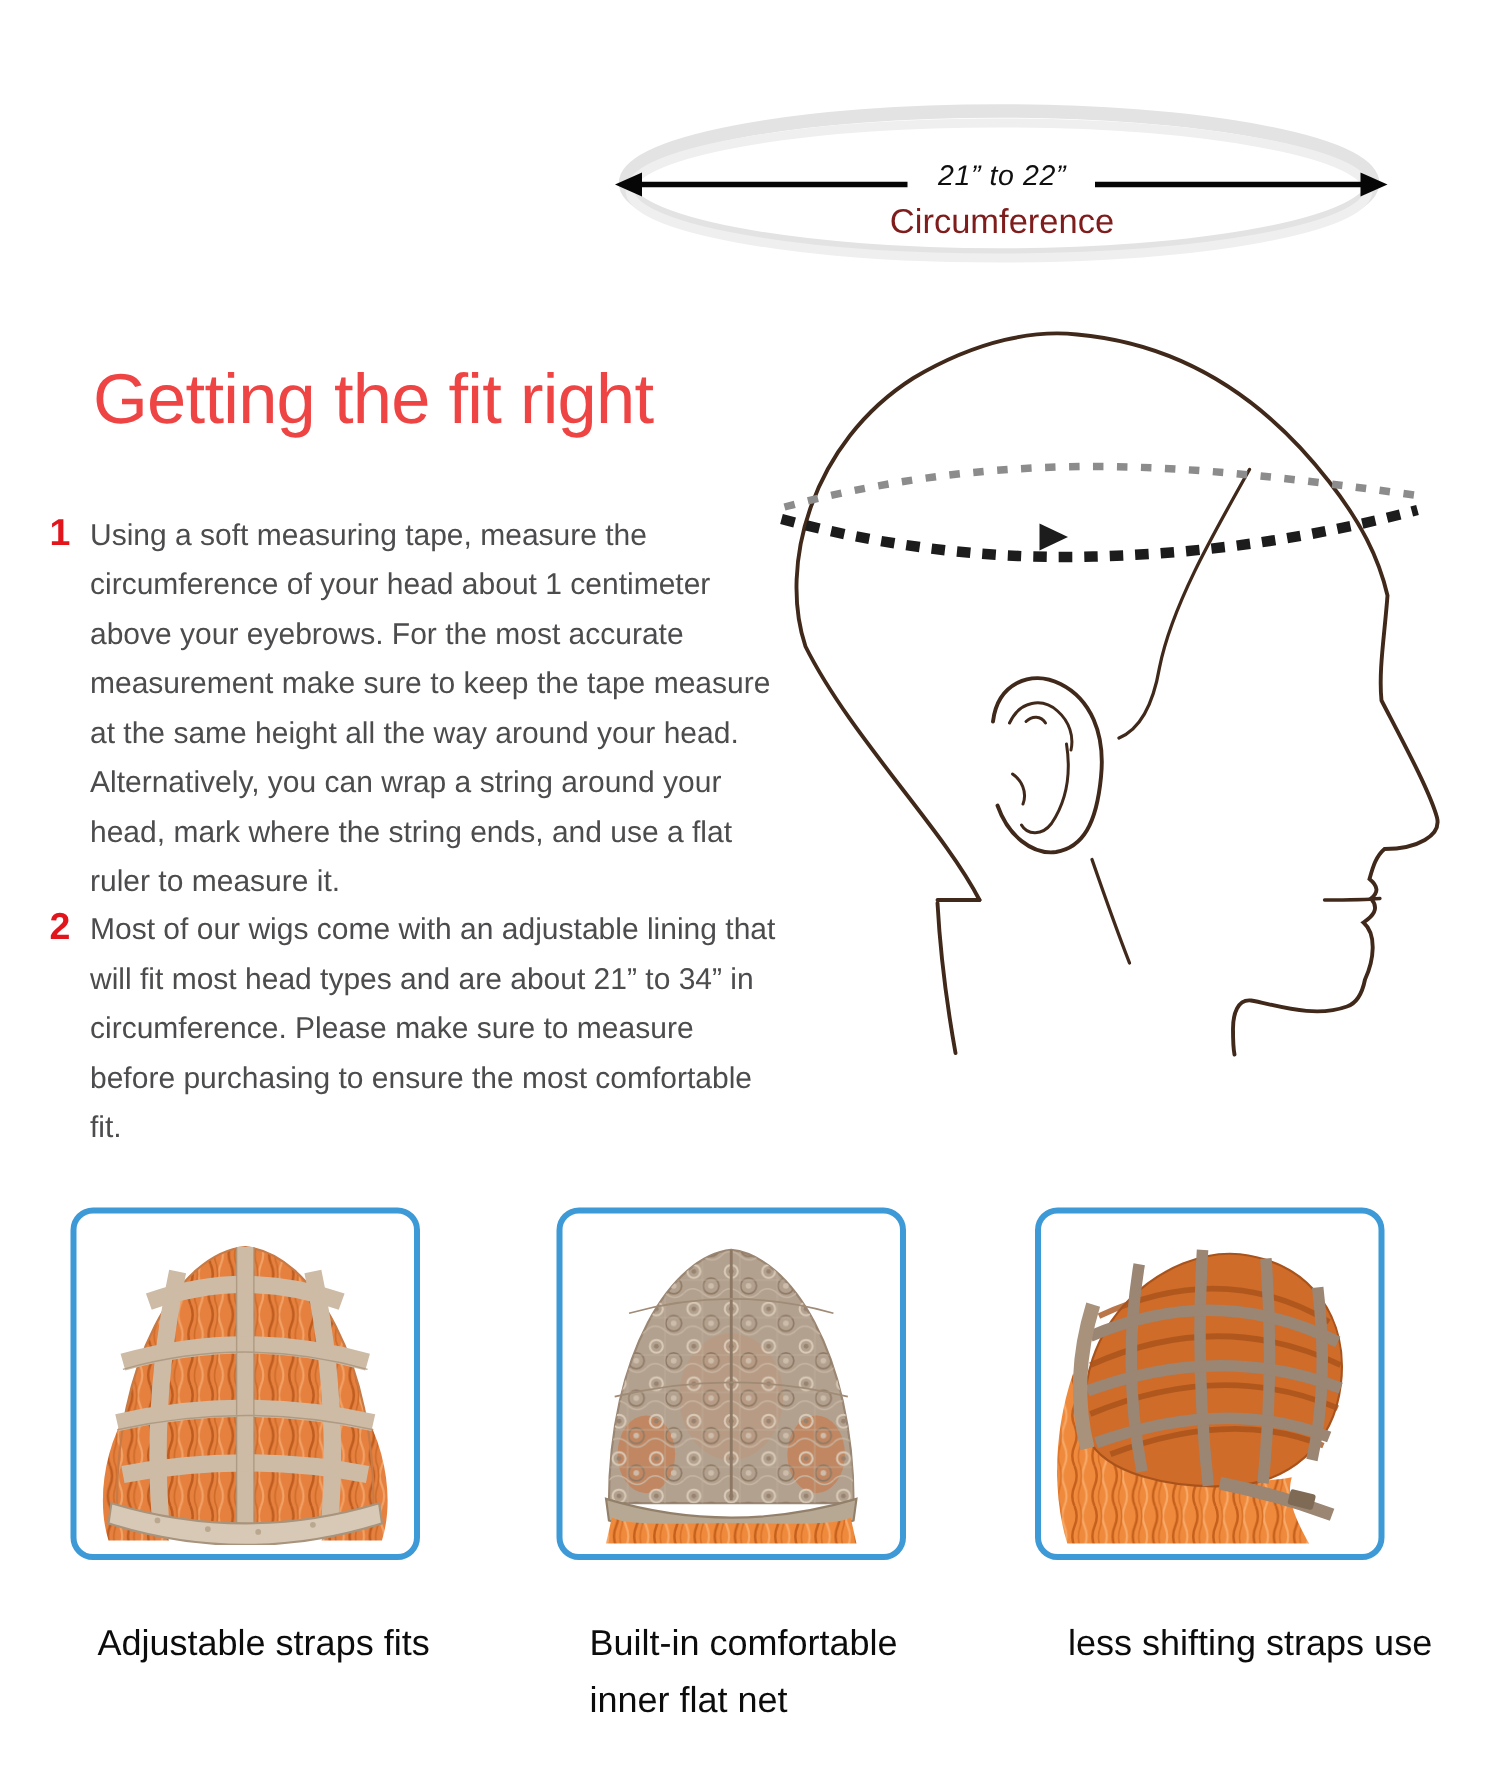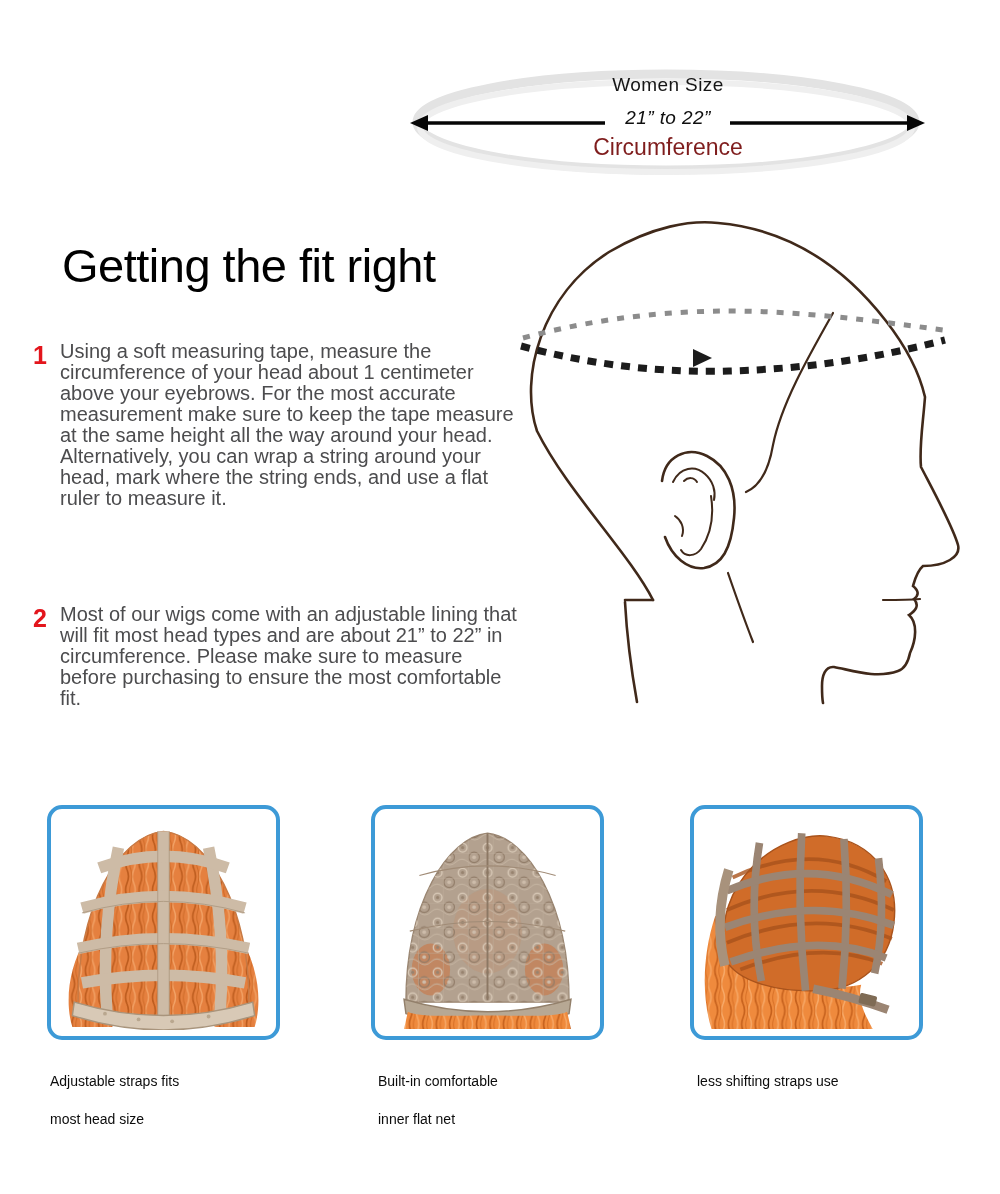--- a/index.html
+++ b/index.html
@@ -11,70 +11,69 @@
   .ring{position:absolute; left:408px; top:64px; width:520px; height:122px;}
   .ring svg{position:absolute; left:0; top:0;}
   .ring-title{position:absolute; top:10px; left:0; width:100%; text-align:center;
     font-size:19px; color:#161616; letter-spacing:.4px;}
   .ring-range{position:absolute; top:43px; left:0; width:100%; text-align:center;
     font-size:19px; color:#0f0f0f; letter-spacing:.4px;font-style:italic;}
   .ring-circ{position:absolute; top:70px; left:0; width:100%; text-align:center;
     font-size:23px; color:#7f1d1d;}
   
   .headline{position:absolute; left:62px; top:238px; margin:0;
-    font-size:47px; font-weight:400; color:#000000; letter-spacing:-.5px;}
+    font-size:47px; font-weight:400; color:#ef4444; letter-spacing:-.5px;}
   
   .step{position:absolute; left:33px; width:486px; display:flex; gap:9px;}
   .step-1{top:341px;} .step-2{top:604px;}
   .step-num{flex:none; width:18px; color:#e3151c; font-weight:700;
     font-size:25px; line-height:28px;}
-  .step-text{margin:0; font-size:20px; line-height:21px; color:#4c4c4e; width:458px;}
+  .step-text{margin:0; font-size:20px; line-height:33px; color:#4c4c4e; width:458px;}
   
   .head-art{position:absolute; left:515px; top:219px;}
   
   .photo-frame{position:absolute; top:805px; width:233px; height:235px;
     box-sizing:border-box; border:4px solid #3d9ad7; border-radius:15px;
     background:#fff; padding:6px;}
   .photo-frame svg{width:100%; height:100%; display:block; border-radius:6px;}
   .frame-1{left:47px;} .frame-2{left:371px;} .frame-3{left:690px;}
-  .caption{position:absolute; top:1062px; margin:0; font-size:14px;
+  .caption{position:absolute; top:1062px; margin:15px; font-size:24px;
     color:#0c0c0c; line-height:38px;}
   .caption span{display:block; white-space:nowrap;}
   .cap-1{left:50px;} .cap-2{left:378px;} .cap-3{left:697px;}
 </style>
 </head>
 <body>
 
 <div class="page">
 
   <div class="ring">
     <svg width="520" height="122" viewBox="0 0 520 122">
       <ellipse cx="258" cy="58" rx="249" ry="48" fill="none" stroke="#e3e3e3" stroke-width="9"></ellipse>
       <ellipse cx="258" cy="63" rx="246" ry="45" fill="none" stroke="#efefef" stroke-width="6"></ellipse>
       <g>
         <line x1="16" y1="59" x2="197" y2="59" stroke="#060606" stroke-width="3.6"></line>
         <polygon points="2,59 20,51 20,67" fill="#060606"></polygon>
         <line x1="322" y1="59" x2="501" y2="59" stroke="#060606" stroke-width="3.6"></line>
         <polygon points="517,59 499,51 499,67" fill="#060606"></polygon>
       </g>
     </svg>
-    <div class="ring-title">Women Size</div>
     <div class="ring-range">21” to 22”</div>
     <div class="ring-circ">Circumference</div>
   </div>
 
   <h1 class="headline">Getting the fit right</h1>
 
   <div class="step step-1">
     <span class="step-num">1</span>
     <p class="step-text">Using a soft measuring tape, measure the circumference of your head about 1 centimeter above your eyebrows. For the most accurate measurement make sure to keep the tape measure at the same height all the way around your head. Alternatively, you can wrap a string around your head, mark where the string ends, and use a flat ruler to measure it.</p>
   </div>
   <div class="step step-2">
     <span class="step-num">2</span>
-    <p class="step-text">Most of our wigs come with an adjustable lining that will fit most head types and are about 21” to 22” in circumference. Please make sure to measure before purchasing to ensure the most comfortable fit.</p>
+    <p class="step-text">Most of our wigs come with an adjustable lining that will fit most head types and are about 21” to 34” in circumference. Please make sure to measure before purchasing to ensure the most comfortable fit.</p>
   </div>
 
   <svg class="head-art" width="462" height="522" viewBox="0 0 462 522">
     <g fill="none" stroke="#40291a" stroke-width="2.6" stroke-linecap="round">
 
       <path d="M138,381 C114,334 52,272 22,212 C4,158 26,76 94,33 C138,7 176,1 203,4
                C270,10 326,44 371,102 C392,129 404,152 410,178
                C408,205 404,228 406,248 C420,275 438,308 443,326
                C446,338 430,347 408,347 C402,352 400,360 398,367
                C404,372 404,376 399,380 C405,387 400,392 394,396
@@ -204,21 +203,20 @@
         <path d="M32,152 Q122,120 194,148"></path>
       </g>
       <path d="M30,56 Q14,108 26,156" stroke="#a8927c" stroke-width="10" fill="none"></path>
       <path d="M118,180 Q158,188 196,202" stroke="#9b8573" stroke-width="9" fill="none"></path>
       <rect x="166" y="186" width="18" height="11" rx="2" fill="#7f6b55" transform="rotate(14 175 191)"></rect>
     </svg>
   </div>
 
   <p class="caption cap-1">
     <span>Adjustable straps fits</span>
-    <span>most head size</span>
   </p>
   <p class="caption cap-2">
     <span>Built-in comfortable</span>
     <span>inner flat net</span>
   </p>
   <p class="caption cap-3">
     <span>less shifting straps use</span>
   </p>
 
 </div>

